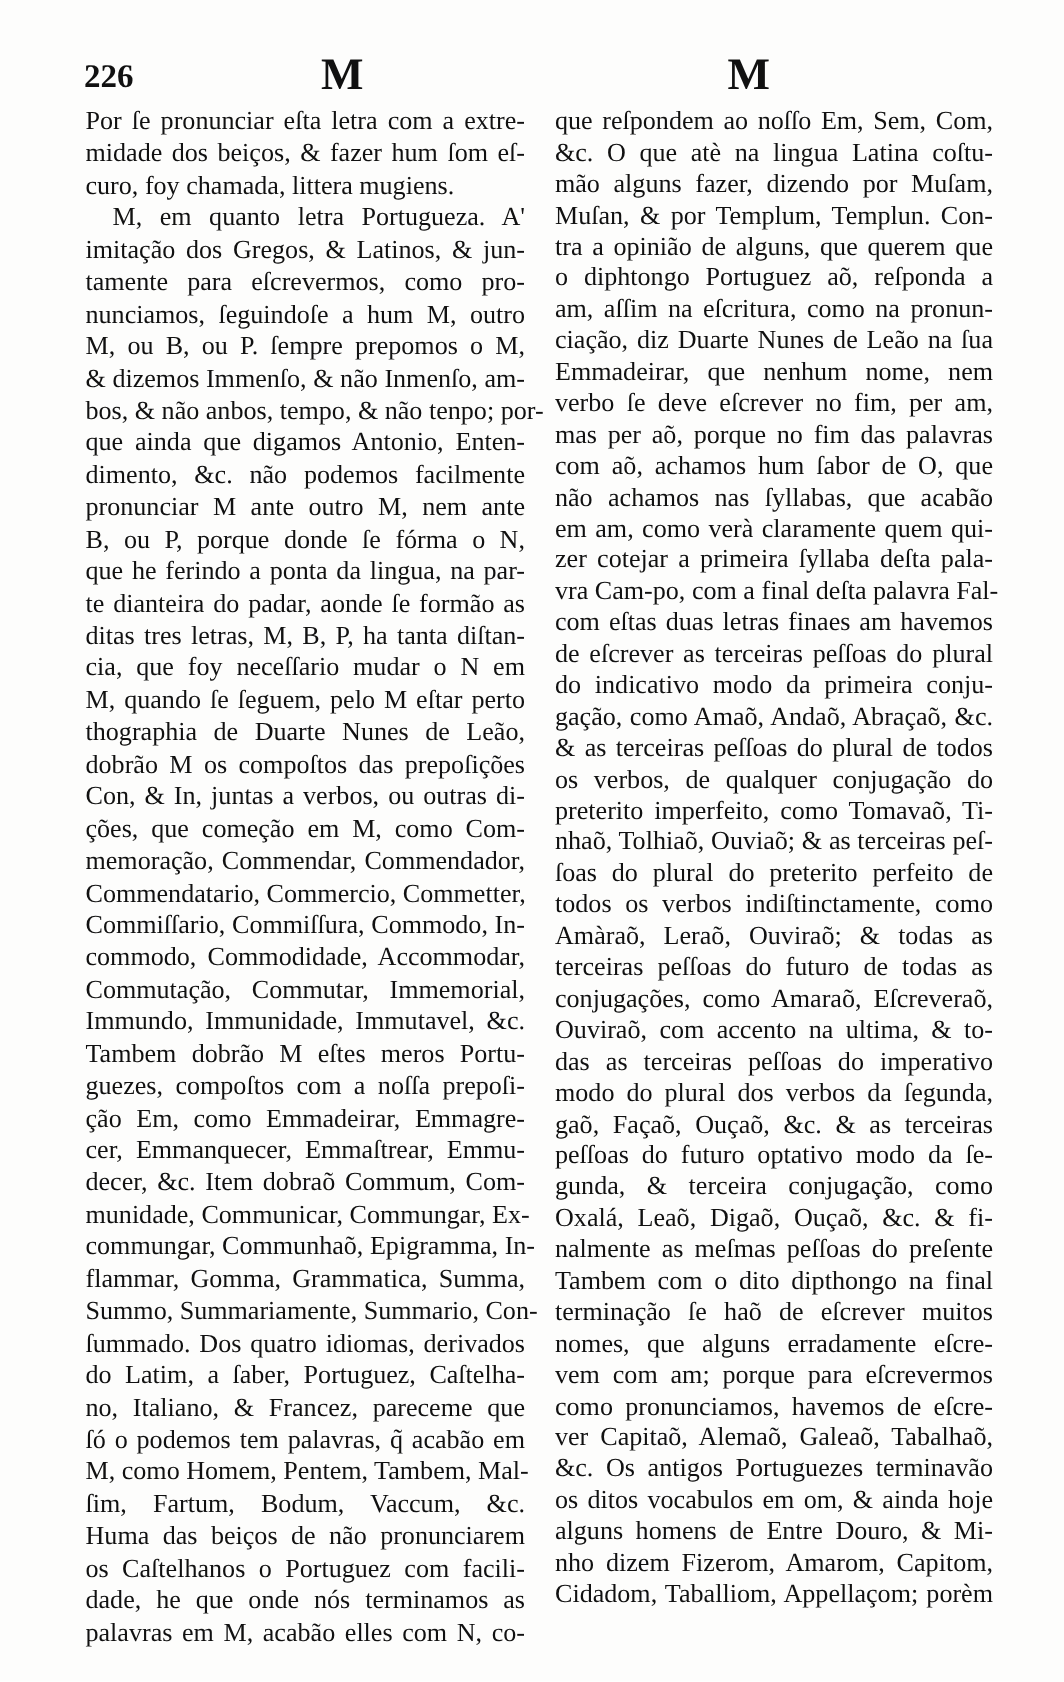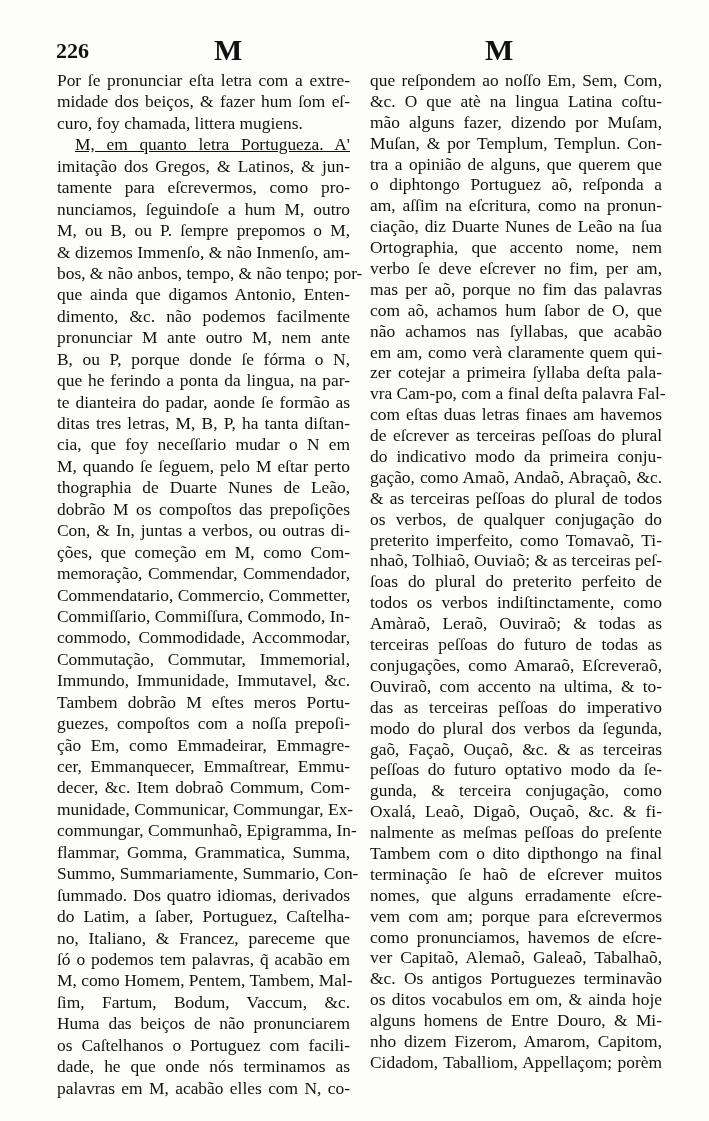--- a/index.html
+++ b/index.html
@@ -8,21 +8,21 @@
   .page { position: absolute; left: 0; top: 0; width: 709px; height: 1121px; background: #fdfdfc; }
   .hdr-num { position: absolute; left: 56px; top: 38px; font-size: 22px; font-weight: bold; letter-spacing: 0px; }
   .hdr-l { position: absolute; left: 214px; top: 33px; font-size: 30px; font-weight: bold; }
   .hdr-r { position: absolute; left: 485px; top: 33px; font-size: 30px; font-weight: bold; }
   .col { position: absolute; top: 70px; font-size: 17.4px; line-height: 21.45px; }
   .col-l { left: 57px; width: 293px; }
   .col-r { left: 370px; width: 292px; line-height: 20.9px; }
   .ln { display: block; white-space: nowrap; text-align: justify; text-align-last: justify; height: 21.45px; overflow: visible; }
   .col-r .ln { height: 20.9px; }
   .ln.last { text-align-last: left; }
-  .ln.indent { padding-left: 18px; text-decoration: underline; }
+  .ln.indent { padding-left: 18px; }
 </style>
 </head>
 <body>
 
 <div class="page">
   <div class="hdr-num">226</div>
   <div class="hdr-l">M</div>
   <div class="hdr-r">M</div>
 
   <div class="col col-l" id="col-left">
@@ -77,21 +77,21 @@
     </div>
   <div class="col col-r" id="col-right">
       <span class="ln">que reſpondem ao noſſo Em, Sem, Com,</span>
       <span class="ln">&amp;c. O que atè na lingua Latina coſtu-</span>
       <span class="ln">mão alguns fazer, dizendo por Muſam,</span>
       <span class="ln">Muſan, &amp; por Templum, Templun. Con-</span>
       <span class="ln">tra a opinião de alguns, que querem que</span>
       <span class="ln">o diphtongo Portuguez aõ, reſponda a</span>
       <span class="ln">am, aſſim na eſcritura, como na pronun-</span>
       <span class="ln">ciação, diz Duarte Nunes de Leão na ſua</span>
-      <span class="ln">Ortographia, que accento nome, nem</span>
+      <span class="ln">Emmadeirar, que nenhum nome, nem</span>
       <span class="ln">verbo ſe deve eſcrever no fim, per am,</span>
       <span class="ln">mas per aõ, porque no fim das palavras</span>
       <span class="ln">com aõ, achamos hum ſabor de O, que</span>
       <span class="ln">não achamos nas ſyllabas, que acabão</span>
       <span class="ln">em am, como verà claramente quem qui-</span>
       <span class="ln">zer cotejar a primeira ſyllaba deſta pala-</span>
       <span class="ln">vra Cam-po, com a final deſta palavra Fal-</span>
       <span class="ln">com eſtas duas letras finaes am havemos</span>
       <span class="ln">de eſcrever as terceiras peſſoas do plural</span>
       <span class="ln">do indicativo modo da primeira conju-</span>

